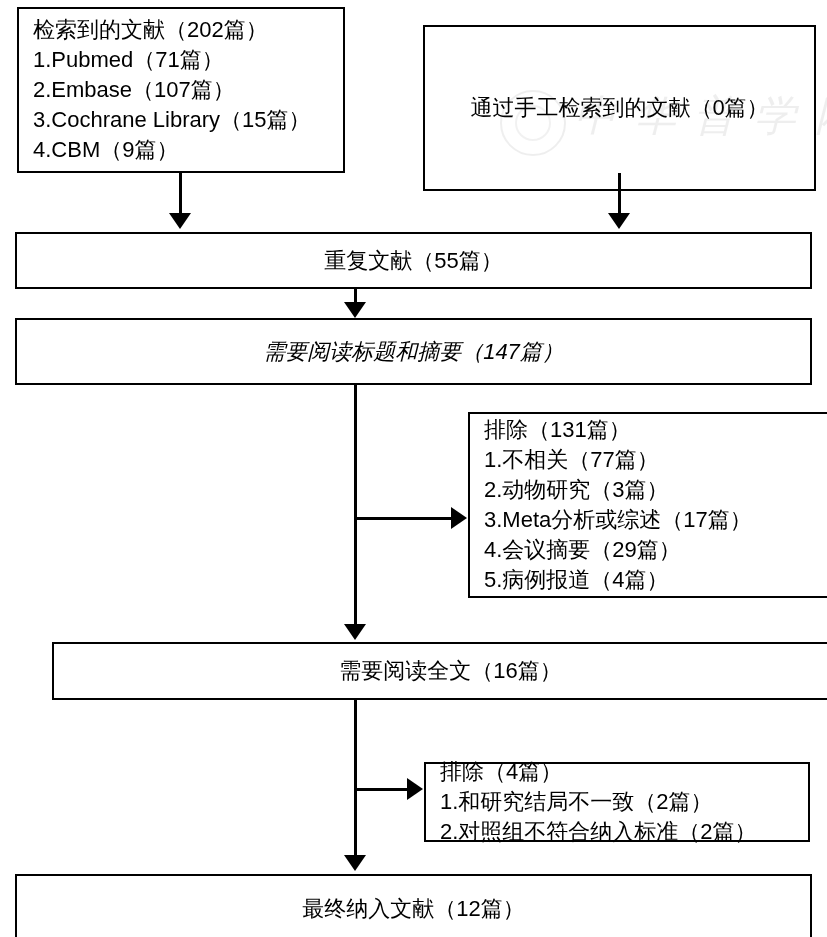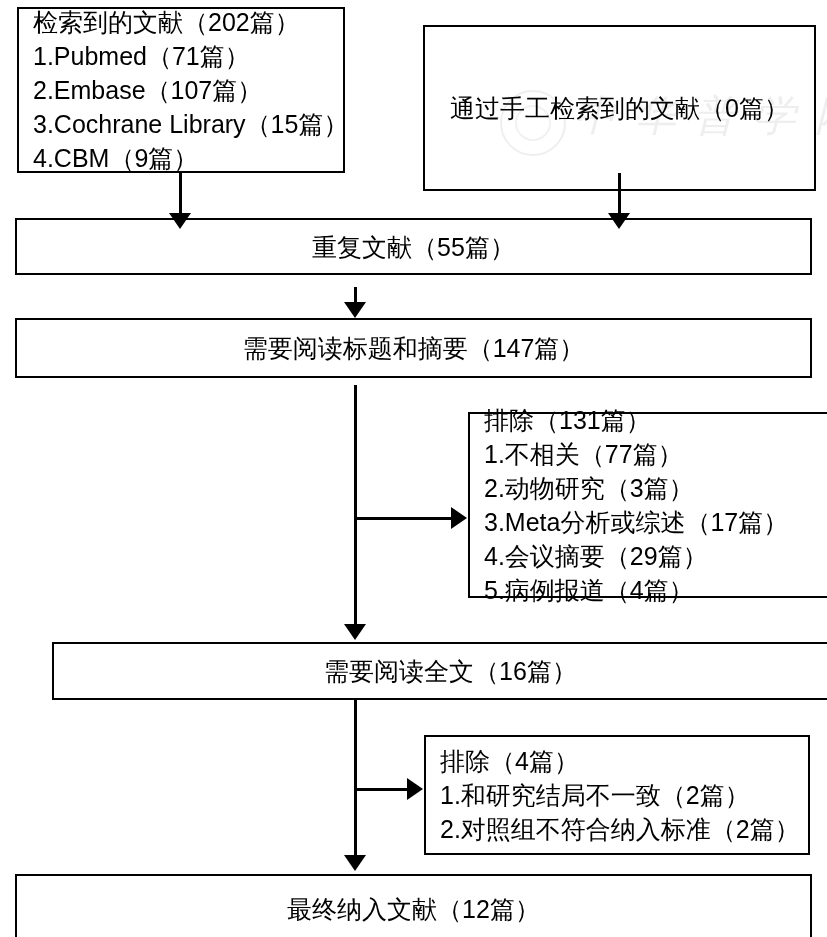--- a/index.html
+++ b/index.html
@@ -22,21 +22,21 @@
 
   
   .box {
     position: absolute;
     box-sizing: border-box;
     border: 2.5px solid #000000;
     background: transparent;
     z-index: 3;
   }
   .box-text {
-    font-size: 25px;
+    font-size: 22px;
     line-height: 1.36;
     white-space: pre;
     color: #000000;
   }
   
   .box.center {
     display: flex;
     align-items: center;
     justify-content: center;
   }
@@ -144,28 +144,28 @@
   <div class="box center" style="left:423px; top:7px; width:393px; height:166px;margin-top:18px;">
     <div class="box-text">通过手工检索到的文献（0篇）</div>
   </div>
 
   <div class="vline" style="left:179px; top:173px; height:44px;"></div>
   <div class="arrow-down" style="left:169px; top:213px;"></div>
 
   <div class="vline" style="left:618px; top:173px; height:44px;"></div>
   <div class="arrow-down" style="left:608px; top:213px;"></div>
 
-  <div class="box center" style="left:15px; top:218px; width:797px; height:57px;">
+  <div class="box center" style="left:15px; top:232px; width:797px; height:57px;">
     <div class="box-text">重复文献（55篇）</div>
   </div>
 
   <div class="vline" style="left:354px; top:287px; height:20px;"></div>
   <div class="arrow-down" style="left:344px; top:302px;"></div>
 
-  <div class="box center" style="left:15px; top:318px; width:797px; height:60px;">
+  <div class="box center" style="left:15px; top:318px; width:797px; height:67px;font-style:italic;">
     <div class="box-text">需要阅读标题和摘要（147篇）</div>
   </div>
 
   <div class="vline" style="left:354px; top:385px; height:242px;"></div>
   <div class="arrow-down" style="left:344px; top:624px;"></div>
 
   <div class="hline" style="left:354px; top:517px; width:98px;"></div>
   <div class="arrow-right" style="left:451px; top:507px;"></div>
 
   <div class="box listbox" style="left:468px; top:412px; width:395px; height:186px;">
@@ -180,21 +180,21 @@
   <div class="box center" style="left:15px; top:642px; width:797px; height:58px;margin-left:37px;">
     <div class="box-text">需要阅读全文（16篇）</div>
   </div>
 
   <div class="vline" style="left:354px; top:700px; height:158px;"></div>
   <div class="arrow-down" style="left:344px; top:855px;"></div>
 
   <div class="hline" style="left:354px; top:788px; width:54px;"></div>
   <div class="arrow-right" style="left:407px; top:778px;"></div>
 
-  <div class="box listbox" style="left:424px; top:735px; width:386px; height:120px;">
+  <div class="box listbox" style="left:424px; top:762px; width:386px; height:80px;">
     <div class="box-text"><span>排除（4篇）</span>
 <span>1.和研究结局不一致（2篇）</span>
 <span>2.对照组不符合纳入标准（2篇）</span></div>
   </div>
 
   <div class="box center" style="left:15px; top:874px; width:797px; height:69px;">
     <div class="box-text">最终纳入文献（12篇）</div>
   </div>
 
 </div>

